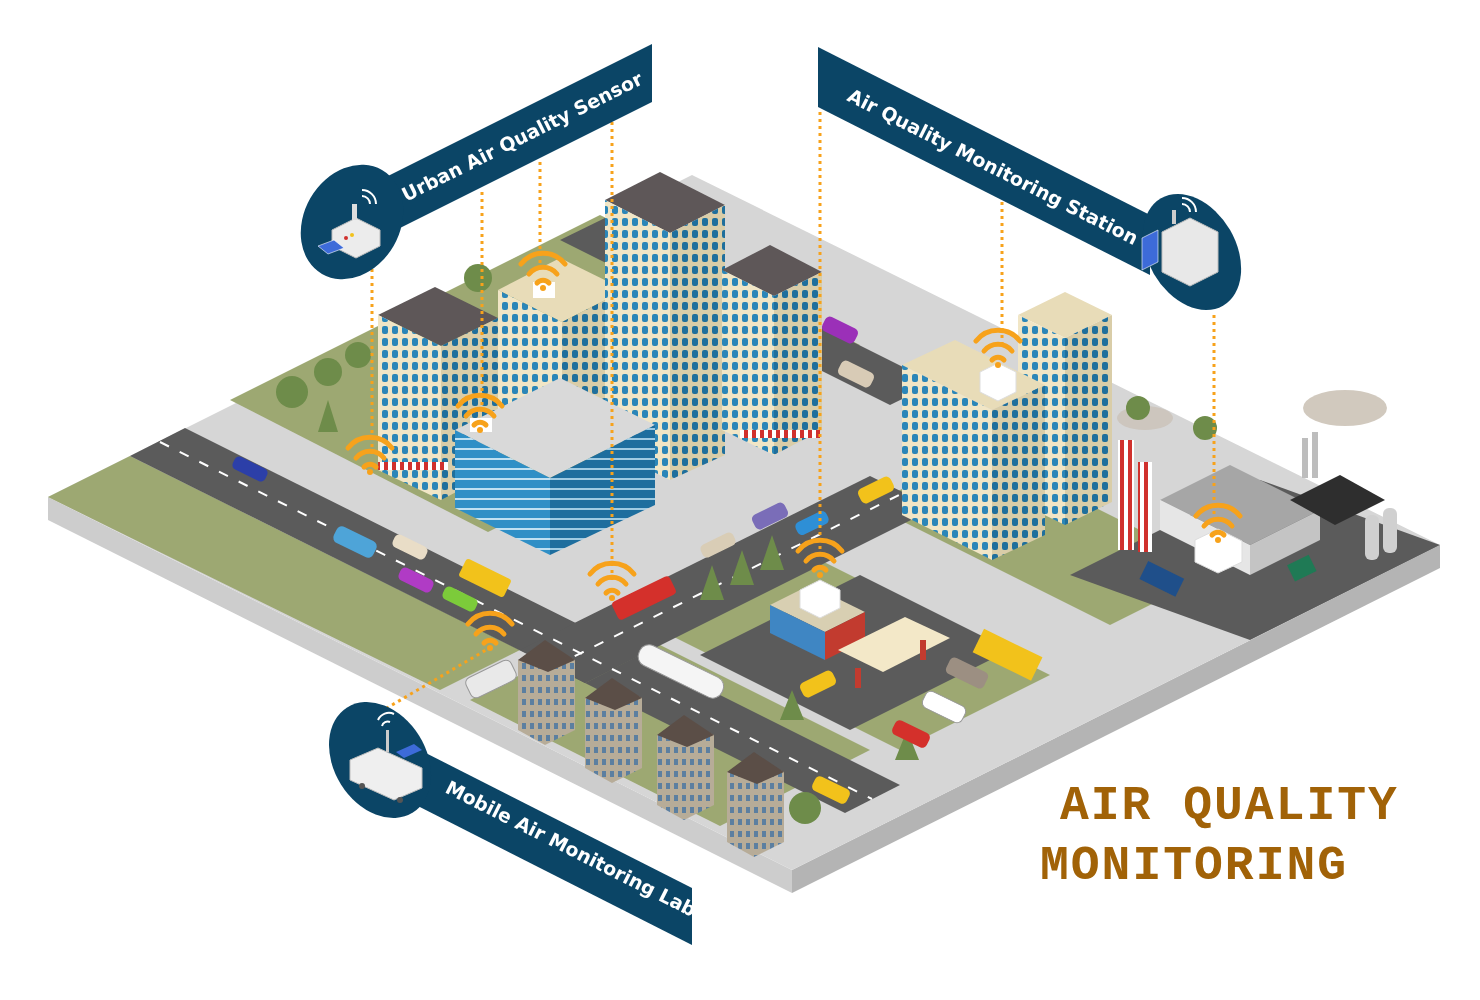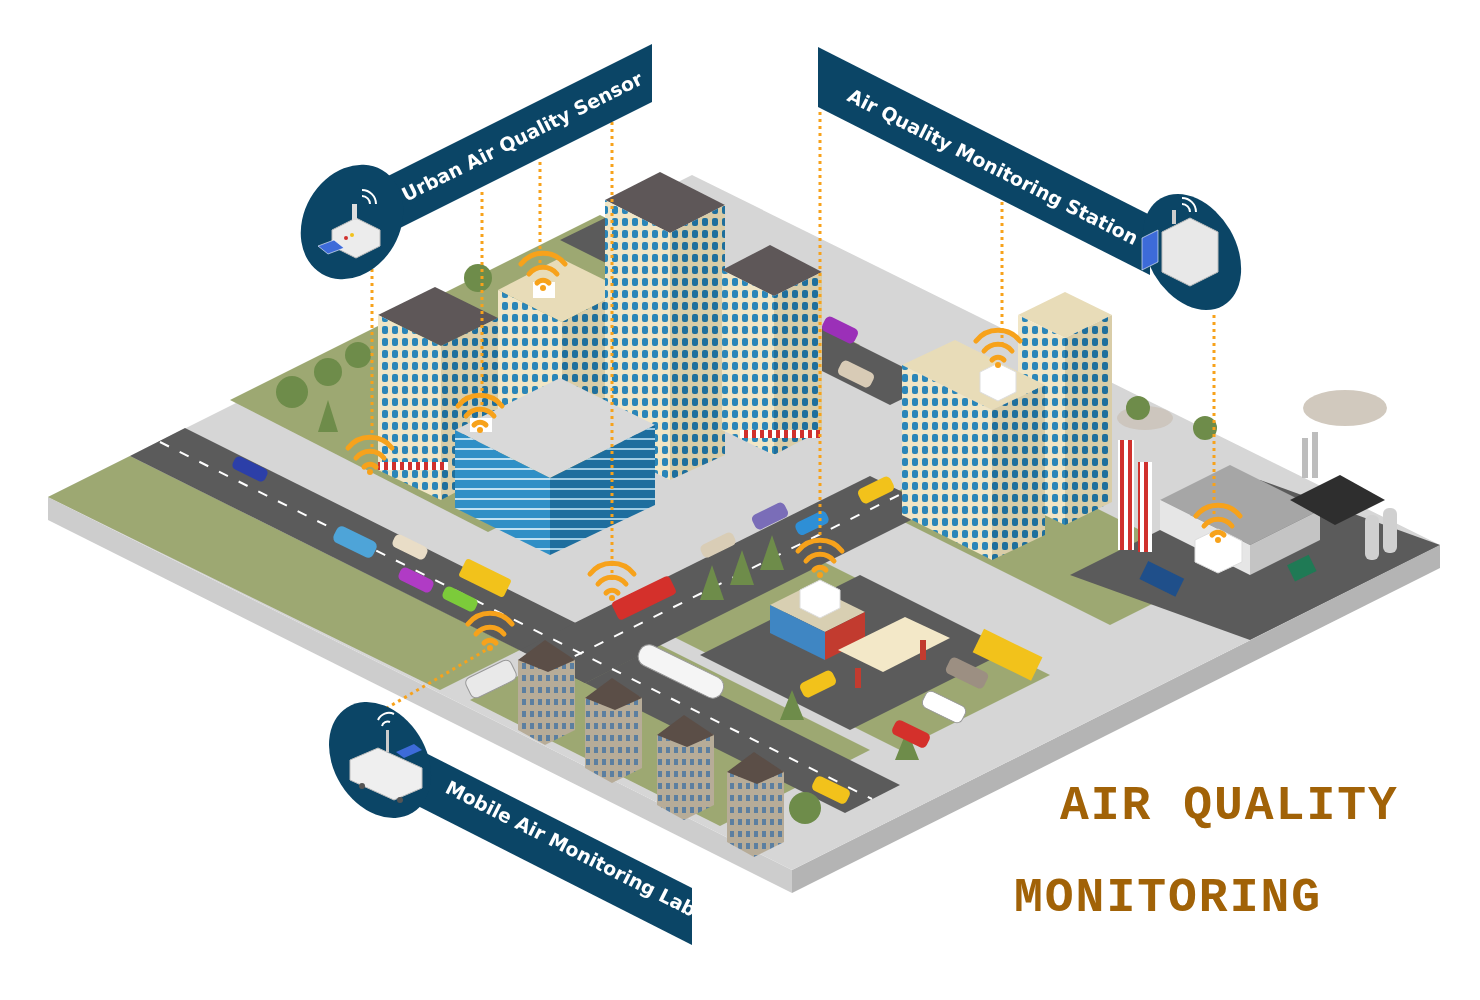--- a/index.html
+++ b/index.html
@@ -3,21 +3,21 @@
 <meta charset="utf-8">
 <style>
   html, body { margin:0; padding:0; background:#ffffff; }
   body { width:1480px; height:1000px; position:relative; overflow:hidden;
          font-family:"DejaVu Sans", "Liberation Sans", sans-serif; }
   #scene { position:absolute; left:0; top:0; width:1480px; height:1000px; }
   .banner-text { fill:#ffffff; font-family:"DejaVu Sans", sans-serif; font-weight:bold; font-size:19px; }
   .title-text { position:absolute; left:1040px; color:#a16207; font-family:Liberation Mono, monospace;
                 font-weight:bold; font-size:48px; letter-spacing:2px; line-height:1; white-space:nowrap; }
   #title-line1 { top:782px; left:1060px; }
-  #title-line2 { top:842px; left:1014px;margin-top:32px; }
+  #title-line2 { top:842px; left:1040px; }
 </style>
 </head>
 <body>
 
 <svg id="scene" viewBox="0 0 1480 1000" xmlns="http://www.w3.org/2000/svg">
   <defs>
     <pattern id="winBlue" width="10" height="12" patternUnits="userSpaceOnUse">
       <rect width="10" height="12" fill="#F1E6C6"></rect>
       <rect x="2" y="2" width="6" height="8" rx="2" fill="#2B86B8"></rect>
     </pattern>

